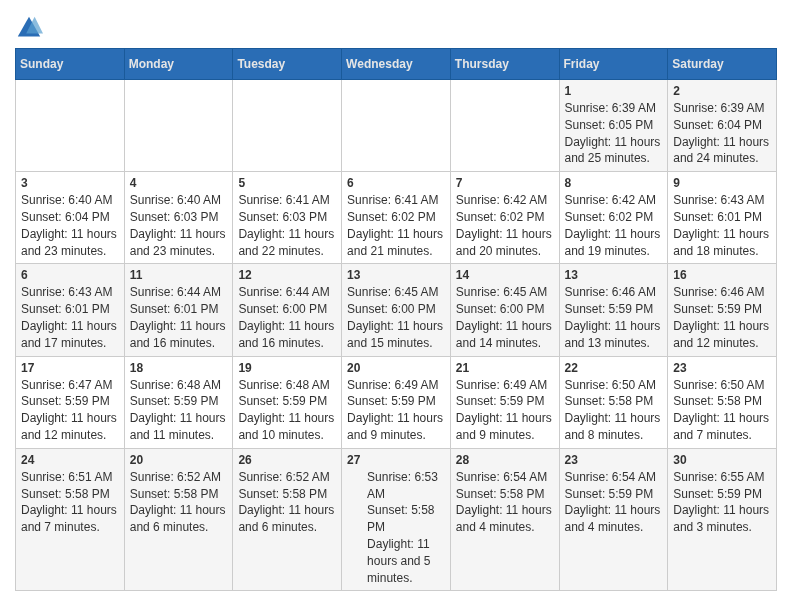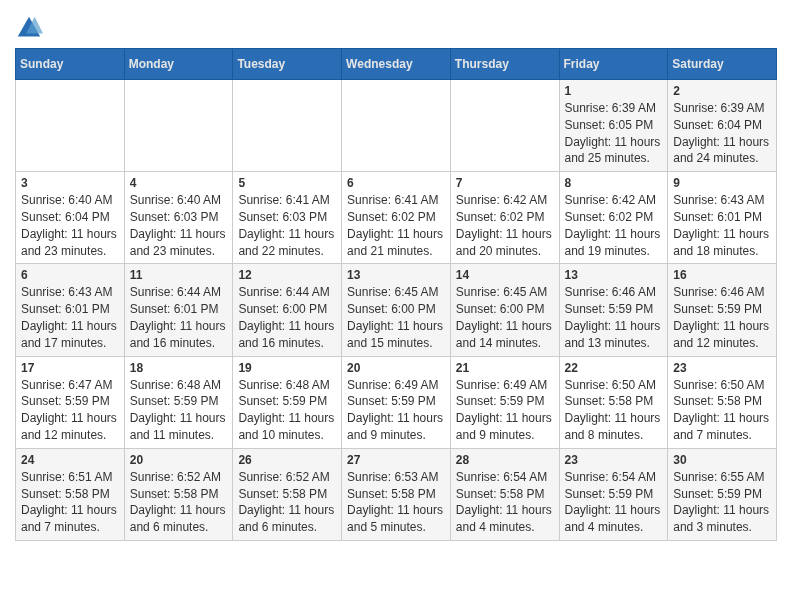--- a/index.html
+++ b/index.html
@@ -293,21 +293,21 @@
 Daylight: 11 hours and 6 minutes.</div>
         </td>
         <td>
           <span class="day-num">26</span>
           <div class="day-info" style="white-space: pre-line;">Sunrise: 6:52 AM
 Sunset: 5:58 PM
 Daylight: 11 hours and 6 minutes.</div>
         </td>
         <td>
           <span class="day-num">27</span>
-          <div class="day-info" style="white-space: pre-line;">Sunrise: 6:53 AM
+          <div class="day-info" style="white-space: pre-line; margin-left: 20px;">Sunrise: 6:53 AM
 Sunset: 5:58 PM
 Daylight: 11 hours and 5 minutes.</div>
         </td>
         <td>
           <span class="day-num">28</span>
           <div class="day-info" style="white-space: pre-line;">Sunrise: 6:54 AM
 Sunset: 5:58 PM
 Daylight: 11 hours and 4 minutes.</div>
         </td>
         <td>

